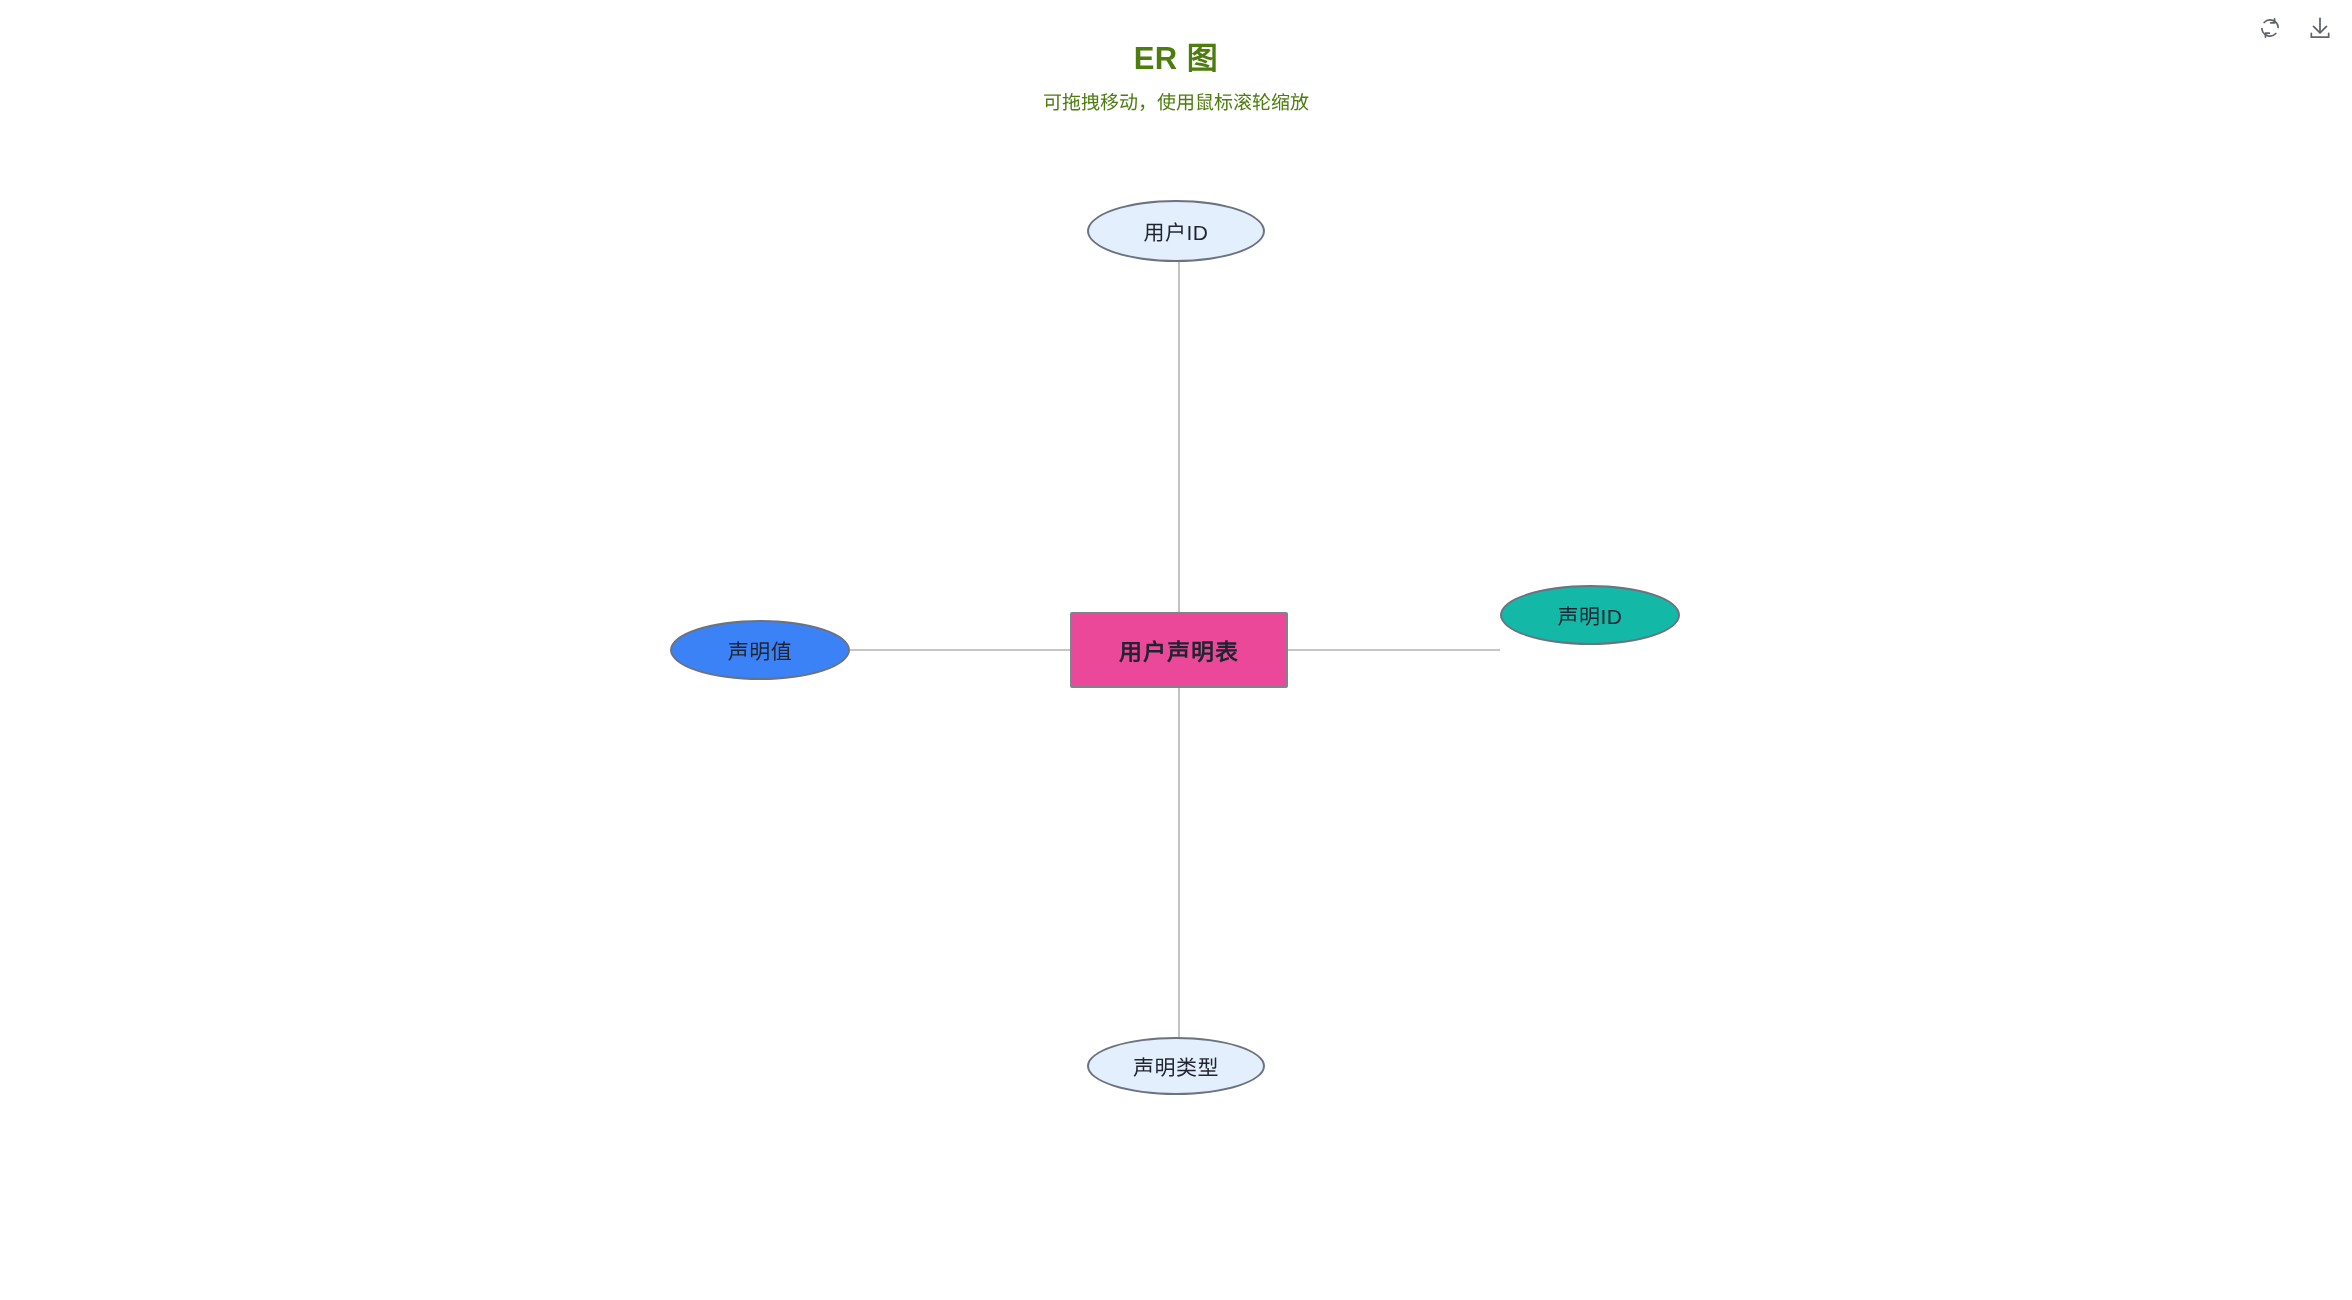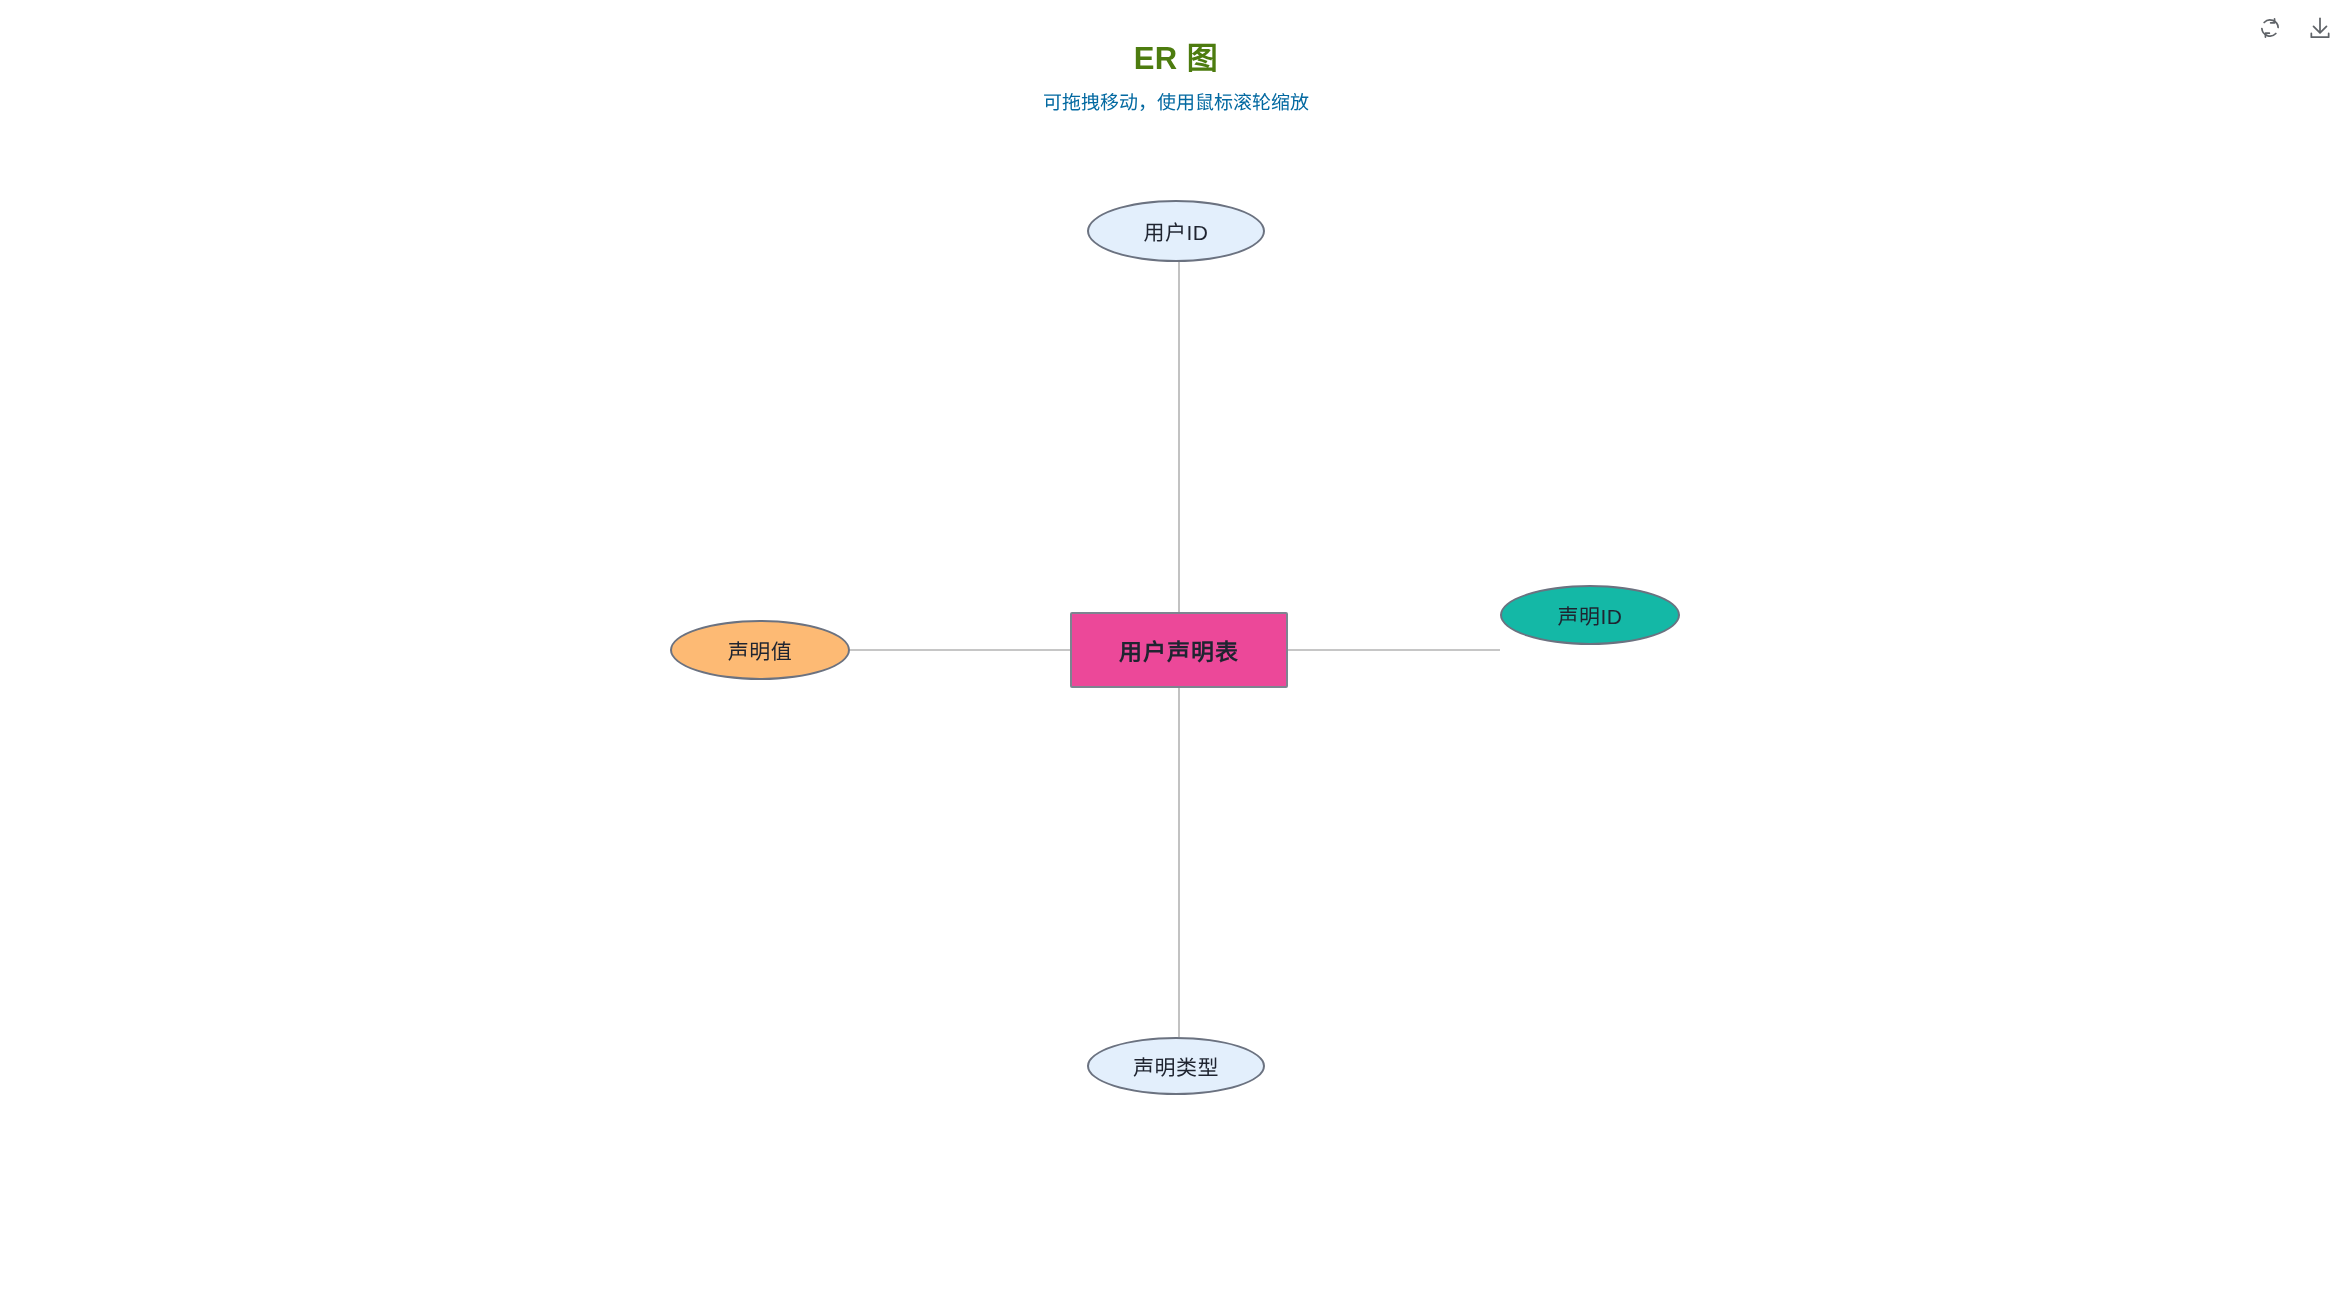--- a/index.html
+++ b/index.html
@@ -57,21 +57,21 @@
     font-weight: 700;
     color: #4d7c0f;
     letter-spacing: 0.5px;
     line-height: 1.2;
   }
   .page-subtitle {
     margin: 0;
     padding-top: 14px;
     font-size: 19px;
     font-weight: 400;
-    color: #0369a1;
+    color: #4d7c0f;
     line-height: 1.3;
   }
 
   
   .canvas {
     position: absolute;
     inset: 0;
     cursor: grab;
   }
   .edges {
@@ -142,21 +142,21 @@
   <svg class="edges" viewBox="0 0 2352 1300" xmlns="http://www.w3.org/2000/svg">
       <line x1="1179" y1="612" x2="1179" y2="262" stroke="#b3b3b3" stroke-width="1.6"></line>
       <line x1="1070" y1="650" x2="850" y2="650" stroke="#b3b3b3" stroke-width="1.6"></line>
       <line x1="1288" y1="650" x2="1500" y2="650" stroke="#b3b3b3" stroke-width="1.6"></line>
       <line x1="1179" y1="688" x2="1179" y2="1037" stroke="#b3b3b3" stroke-width="1.6"></line>
     </svg>
   <div class="nodes">
       <div class="node node-attr" style="left: 1087px; top: 200px; width: 178px; height: 62px; background: rgb(227, 239, 252); text-align: right;">
         <span>用户ID</span>
       </div>
-      <div class="node node-attr" style="left: 670px; top: 620px; width: 180px; height: 60px; background: #fdba74; align-items: center;">
+      <div class="node node-attr" style="left: 670px; top: 620px; width: 180px; height: 60px; background: #3b82f6; align-items: center;">
         <span>声明值</span>
       </div>
       <div class="node node-attr" style="left: 1500px; top: 585px; width: 180px; height: 60px; background: #14b8a6;">
         <span>声明ID</span>
       </div>
       <div class="node node-attr" style="left: 1087px; top: 1037px; width: 178px; height: 58px; background: rgb(227, 239, 252); justify-content: center;">
         <span>声明类型</span>
       </div>
       <div class="node node-entity" style="left: 1070px; top: 612px; width: 218px; height: 76px; background: #ec4899;">
         <span>用户声明表</span>

